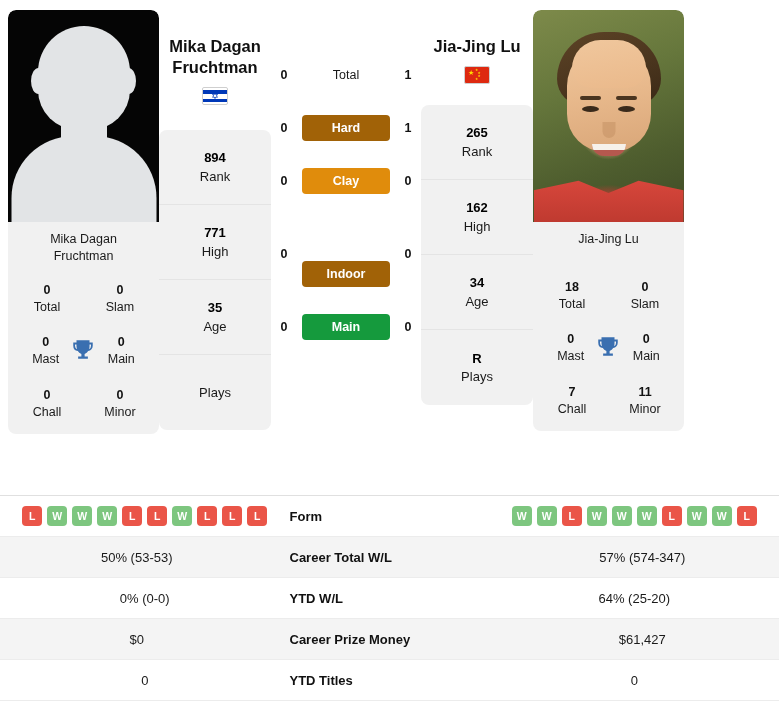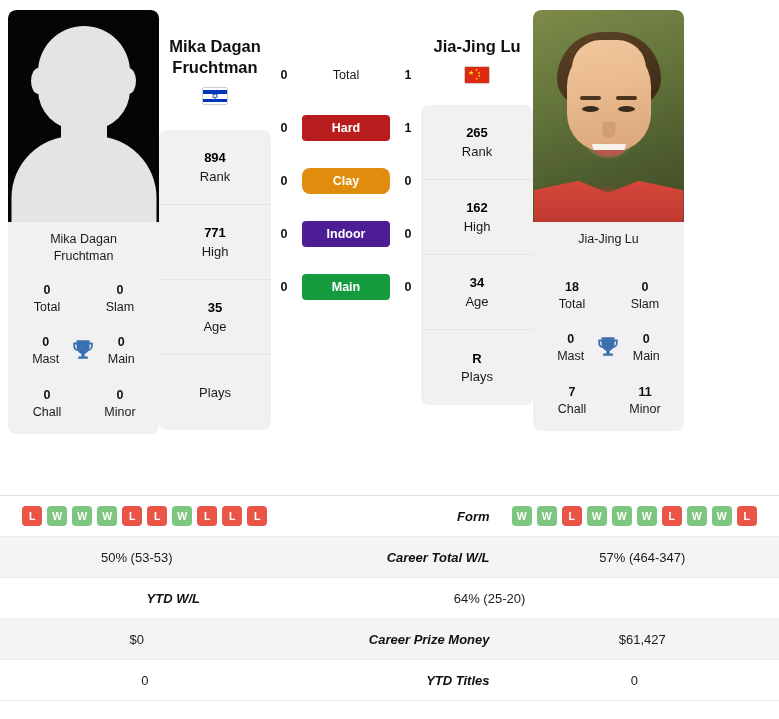--- a/index.html
+++ b/index.html
@@ -301,25 +301,24 @@
   .strow .side {
     flex: 1;
     display: flex;
     align-items: center;
     justify-content: center;
     font-size: 13px;
     color: #1a1a1a;
   }
   .strow .mid {
     width: 200px;
-    text-align: right;
+    text-align: left;
     font-size: 13px;
     font-weight: bold;
     color: #111;
-    font-style: italic;
   }
   .form-strip { display: flex; gap: 5px; }
   .badge {
     width: 20px; height: 20px;
     border-radius: 4px;
     display: flex;
     align-items: center;
     justify-content: center;
     font-size: 10.5px;
     font-weight: bold;
@@ -421,31 +420,31 @@
     </div>
 
     <div class="h2h">
       <div class="h2h-row">
         <div class="h2h-score">0</div>
         <div class="surface-bar plain">Total</div>
         <div class="h2h-score">1</div>
       </div>
       <div class="h2h-row">
         <div class="h2h-score">0</div>
-        <div class="surface-bar" id="bar-hard" style="background: #b91c1c;">Hard</div>
+        <div class="surface-bar" id="bar-hard" style="background: #a16207;">Hard</div>
         <div class="h2h-score">1</div>
       </div>
       <div class="h2h-row">
         <div class="h2h-score">0</div>
-        <div class="surface-bar" id="bar-clay" style="background: rgb(224, 140, 12); border-radius: 8px;">Clay</div>
+        <div class="surface-bar" id="bar-clay" style="background: rgb(224, 140, 12);">Clay</div>
         <div class="h2h-score">0</div>
       </div>
       <div class="h2h-row">
         <div class="h2h-score">0</div>
-        <div class="surface-bar" id="bar-indoor" style="background: #4c1d95;">Indoor</div>
+        <div class="surface-bar" id="bar-indoor" style="background: #a16207; margin-top: 40px;">Indoor</div>
         <div class="h2h-score">0</div>
       </div>
       <div class="h2h-row">
         <div class="h2h-score">0</div>
         <div class="surface-bar" id="bar-grass" style="background: rgb(21, 154, 61);">Main</div>
         <div class="h2h-score">0</div>
       </div>
     </div>
 
     <div class="mid-col">
@@ -572,24 +571,25 @@
             <div class="badge w">W</div>
             <div class="badge w">W</div>
             <div class="badge l">L</div>
           </div>
       </div>
     </div>
 
     <div class="strow alt">
       <div class="side">50% (53-53)</div>
       <div class="mid">Career Total W/L</div>
-      <div class="side">57% (464-347)</div>
+      <div class="side">57% (574-347)</div>
     </div>
 
     <div class="strow">
+      <div class="side">0% (0-0)</div>
       <div class="mid">YTD W/L</div>
       <div class="side">64% (25-20)</div>
     </div>
 
     <div class="strow alt">
       <div class="side">$0</div>
       <div class="mid">Career Prize Money</div>
       <div class="side">$61,427</div>
     </div>
 

